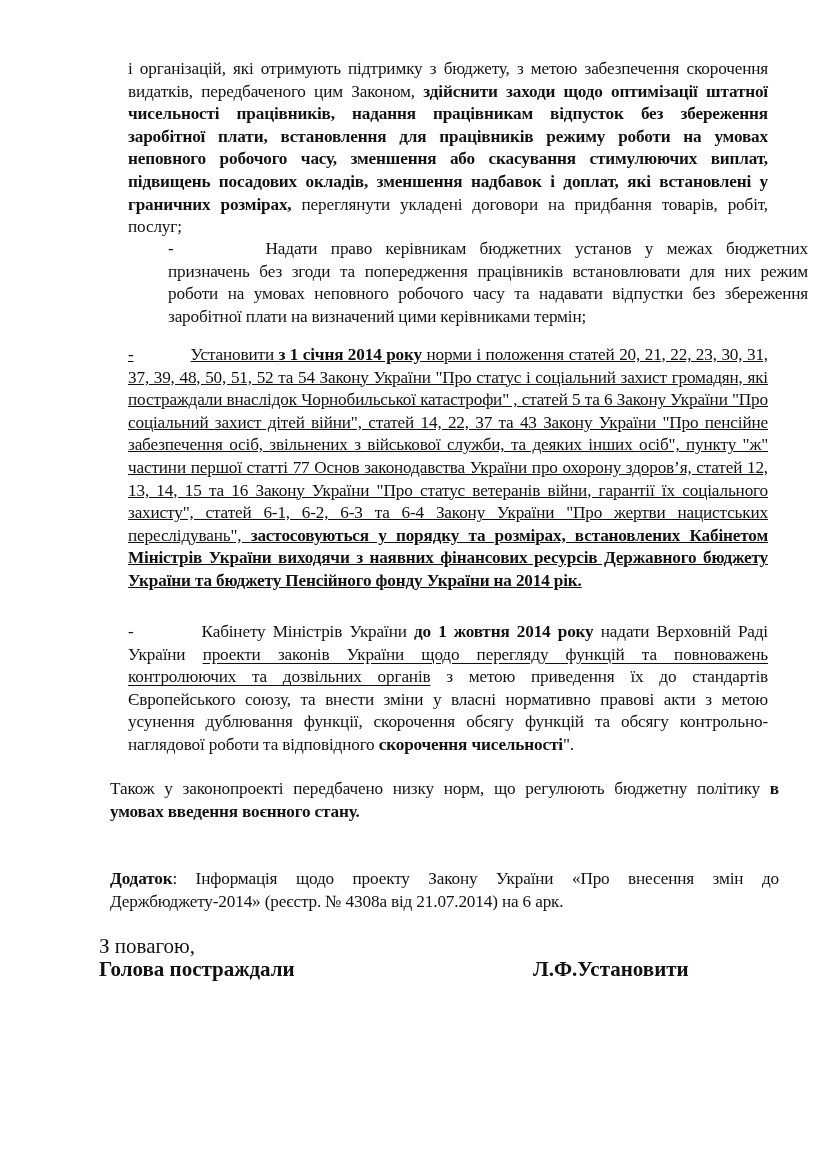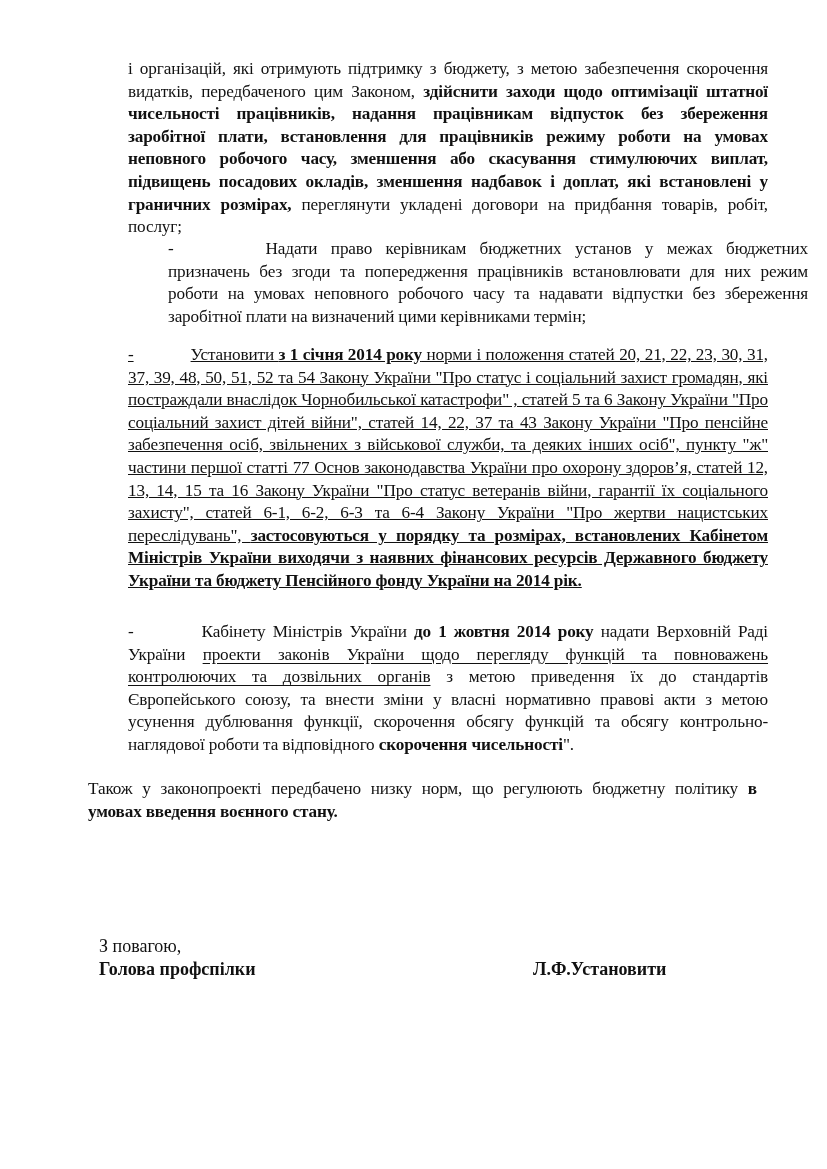--- a/index.html
+++ b/index.html
@@ -10,27 +10,27 @@
   }
   .page { position: absolute; left: 0; top: 0; width: 721px; height: 1169px; background: #fff; }
   .block {
     position: absolute;
     left: 128px; width: 640px;
     font-size: 17.2px; line-height: 22.6px;
     text-align: justify;
     text-align-last: left;
     letter-spacing: -0.15px;
   }
-  .block-full { left: 88px; width: 669px; }
+  .block-full { left: 110px; width: 669px; }
   .b { font-weight: bold; }
   .u { text-decoration: underline; text-underline-offset: 3px; }
   .ind1 { display: inline-block; width: 92px; }
   .ind2 { display: inline-block; width: 57px; }
   .ind3 { display: inline-block; width: 68px; }
-  .sig-row { position: absolute; left: 99px; width: 669px; font-size: 18px; line-height: 22.6px; }
+  .sig-row { position: absolute; left: 99px; width: 669px; font-size: 21px; line-height: 22.6px; }
   .sig-left { position: absolute; left: 0; font-weight: bold; }
   .sig-right { position: absolute; left: 434px; font-weight: bold; }
 </style>
 </head>
 <body>
 
 <div class="page">
 
   <div class="block" style="top:58px;">
     <span>і організацій, які отримують підтримку з бюджету, з метою забезпечення скорочення видатків, передбаченого цим Законом, </span><span class="b">здійснити заходи щодо оптимізації штатної чисельності працівників, надання працівникам відпусток без збереження заробітної плати, встановлення для працівників режиму роботи на умовах неповного робочого часу, зменшення або скасування стимулюючих виплат, підвищень посадових окладів, зменшення надбавок і доплат, які встановлені у граничних розмірах,</span><span>  переглянути укладені договори на придбання товарів, робіт, послуг;</span>
@@ -45,23 +45,26 @@
   </div>
 
   <div class="block" style="top:621px;">
     <span>-</span><span class="ind3"></span><span>Кабінету Міністрів України </span><span class="b">до 1 жовтня 2014 року</span><span> надати Верховній Раді України </span><span class="u">проекти законів України щодо перегляду функцій та повноважень контролюючих та дозвільних органів</span><span> з метою приведення їх до стандартів Європейського союзу, та внести зміни у власні нормативно правові акти з метою усунення дублювання функції, скорочення обсягу функцій та обсягу контрольно-наглядової роботи та відповідного </span><span class="b">скорочення чисельності</span><span>".</span>
   </div>
 
   <div class="block block-full" style="top:778px;">
     <span>Також у законопроекті передбачено низку норм, що регулюють бюджетну політику </span><span class="b">в умовах введення воєнного стану.</span>
   </div>
 
+  <div class="block block-full" style="top:868px;">
+    <span class="b">Додаток</span><span>: Інформація щодо проекту Закону України «Про внесення змін до Держбюджету-2014» (реєстр. № 4308а від 21.07.2014) на 6 арк.</span>
+  </div>
 
   <div class="sig-row" style="top:935px;">
     <span>З повагою,</span>
   </div>
 
   <div class="sig-row" style="top:958px;">
-    <span class="sig-left">Голова профспілки</span>
+    <span class="sig-left">Голова постраждали</span>
     <span class="sig-right">Л.Ф.Установити</span>
   </div>
 
 </div>
 
 </body></html>

